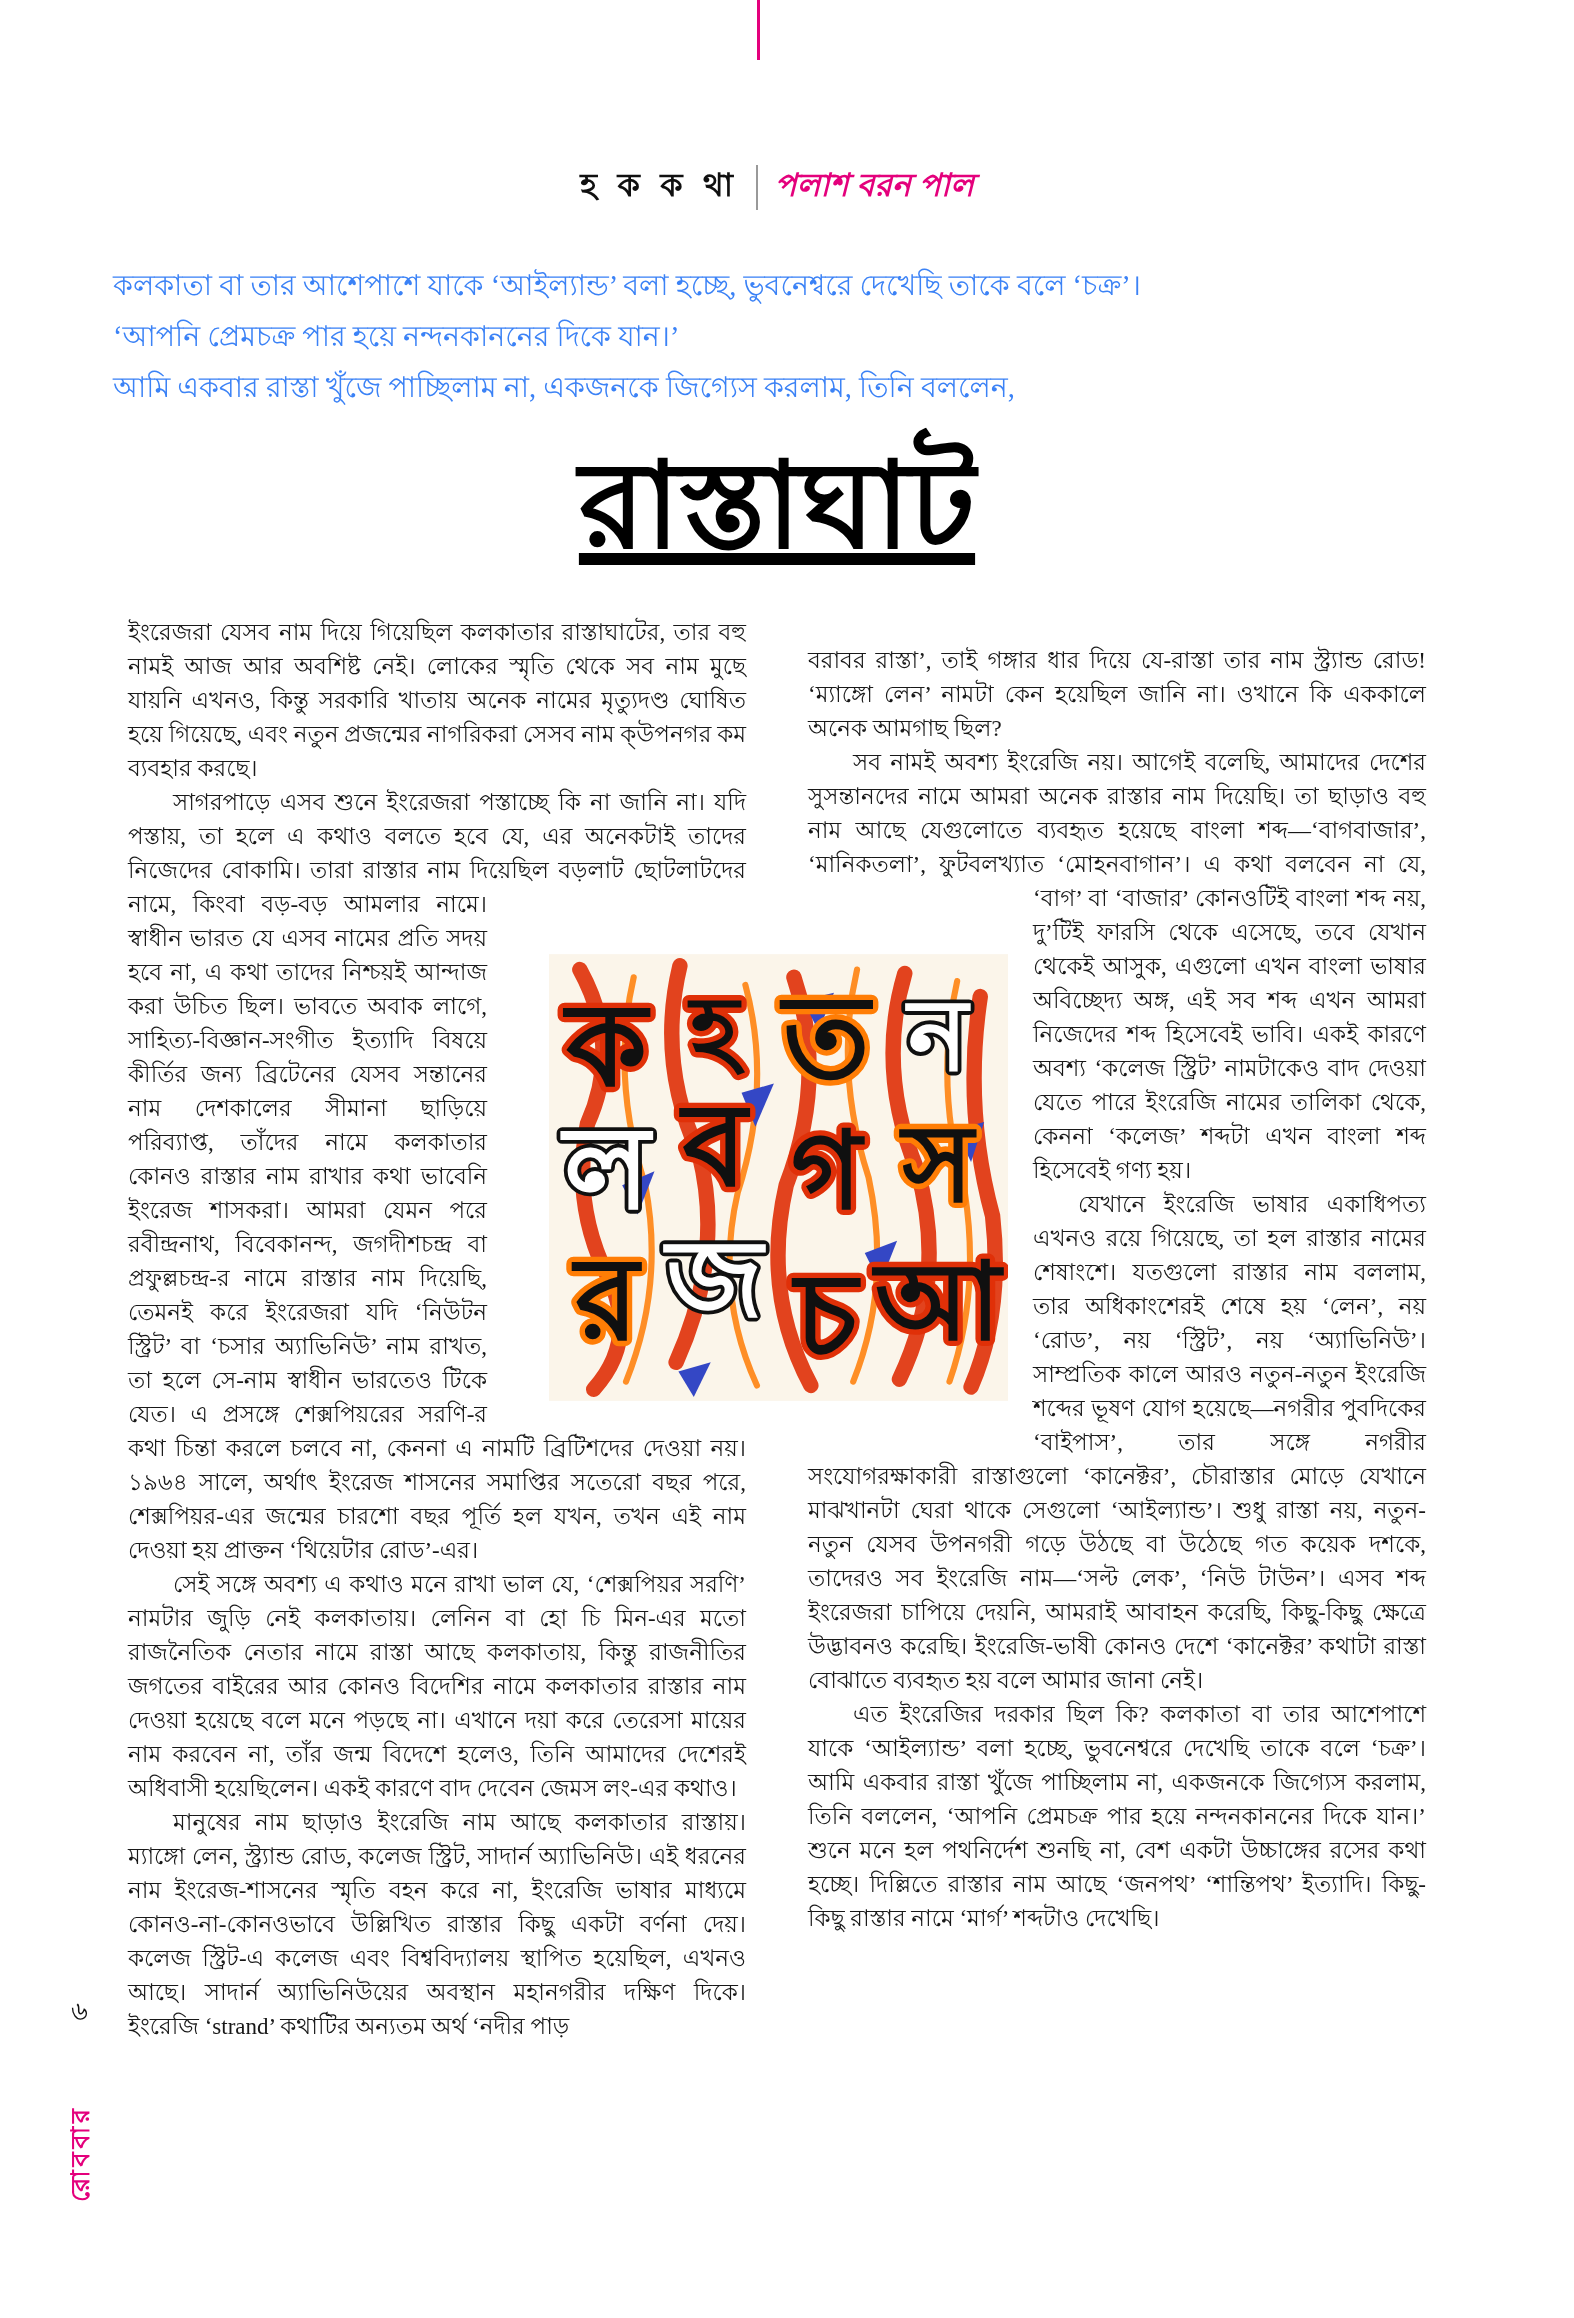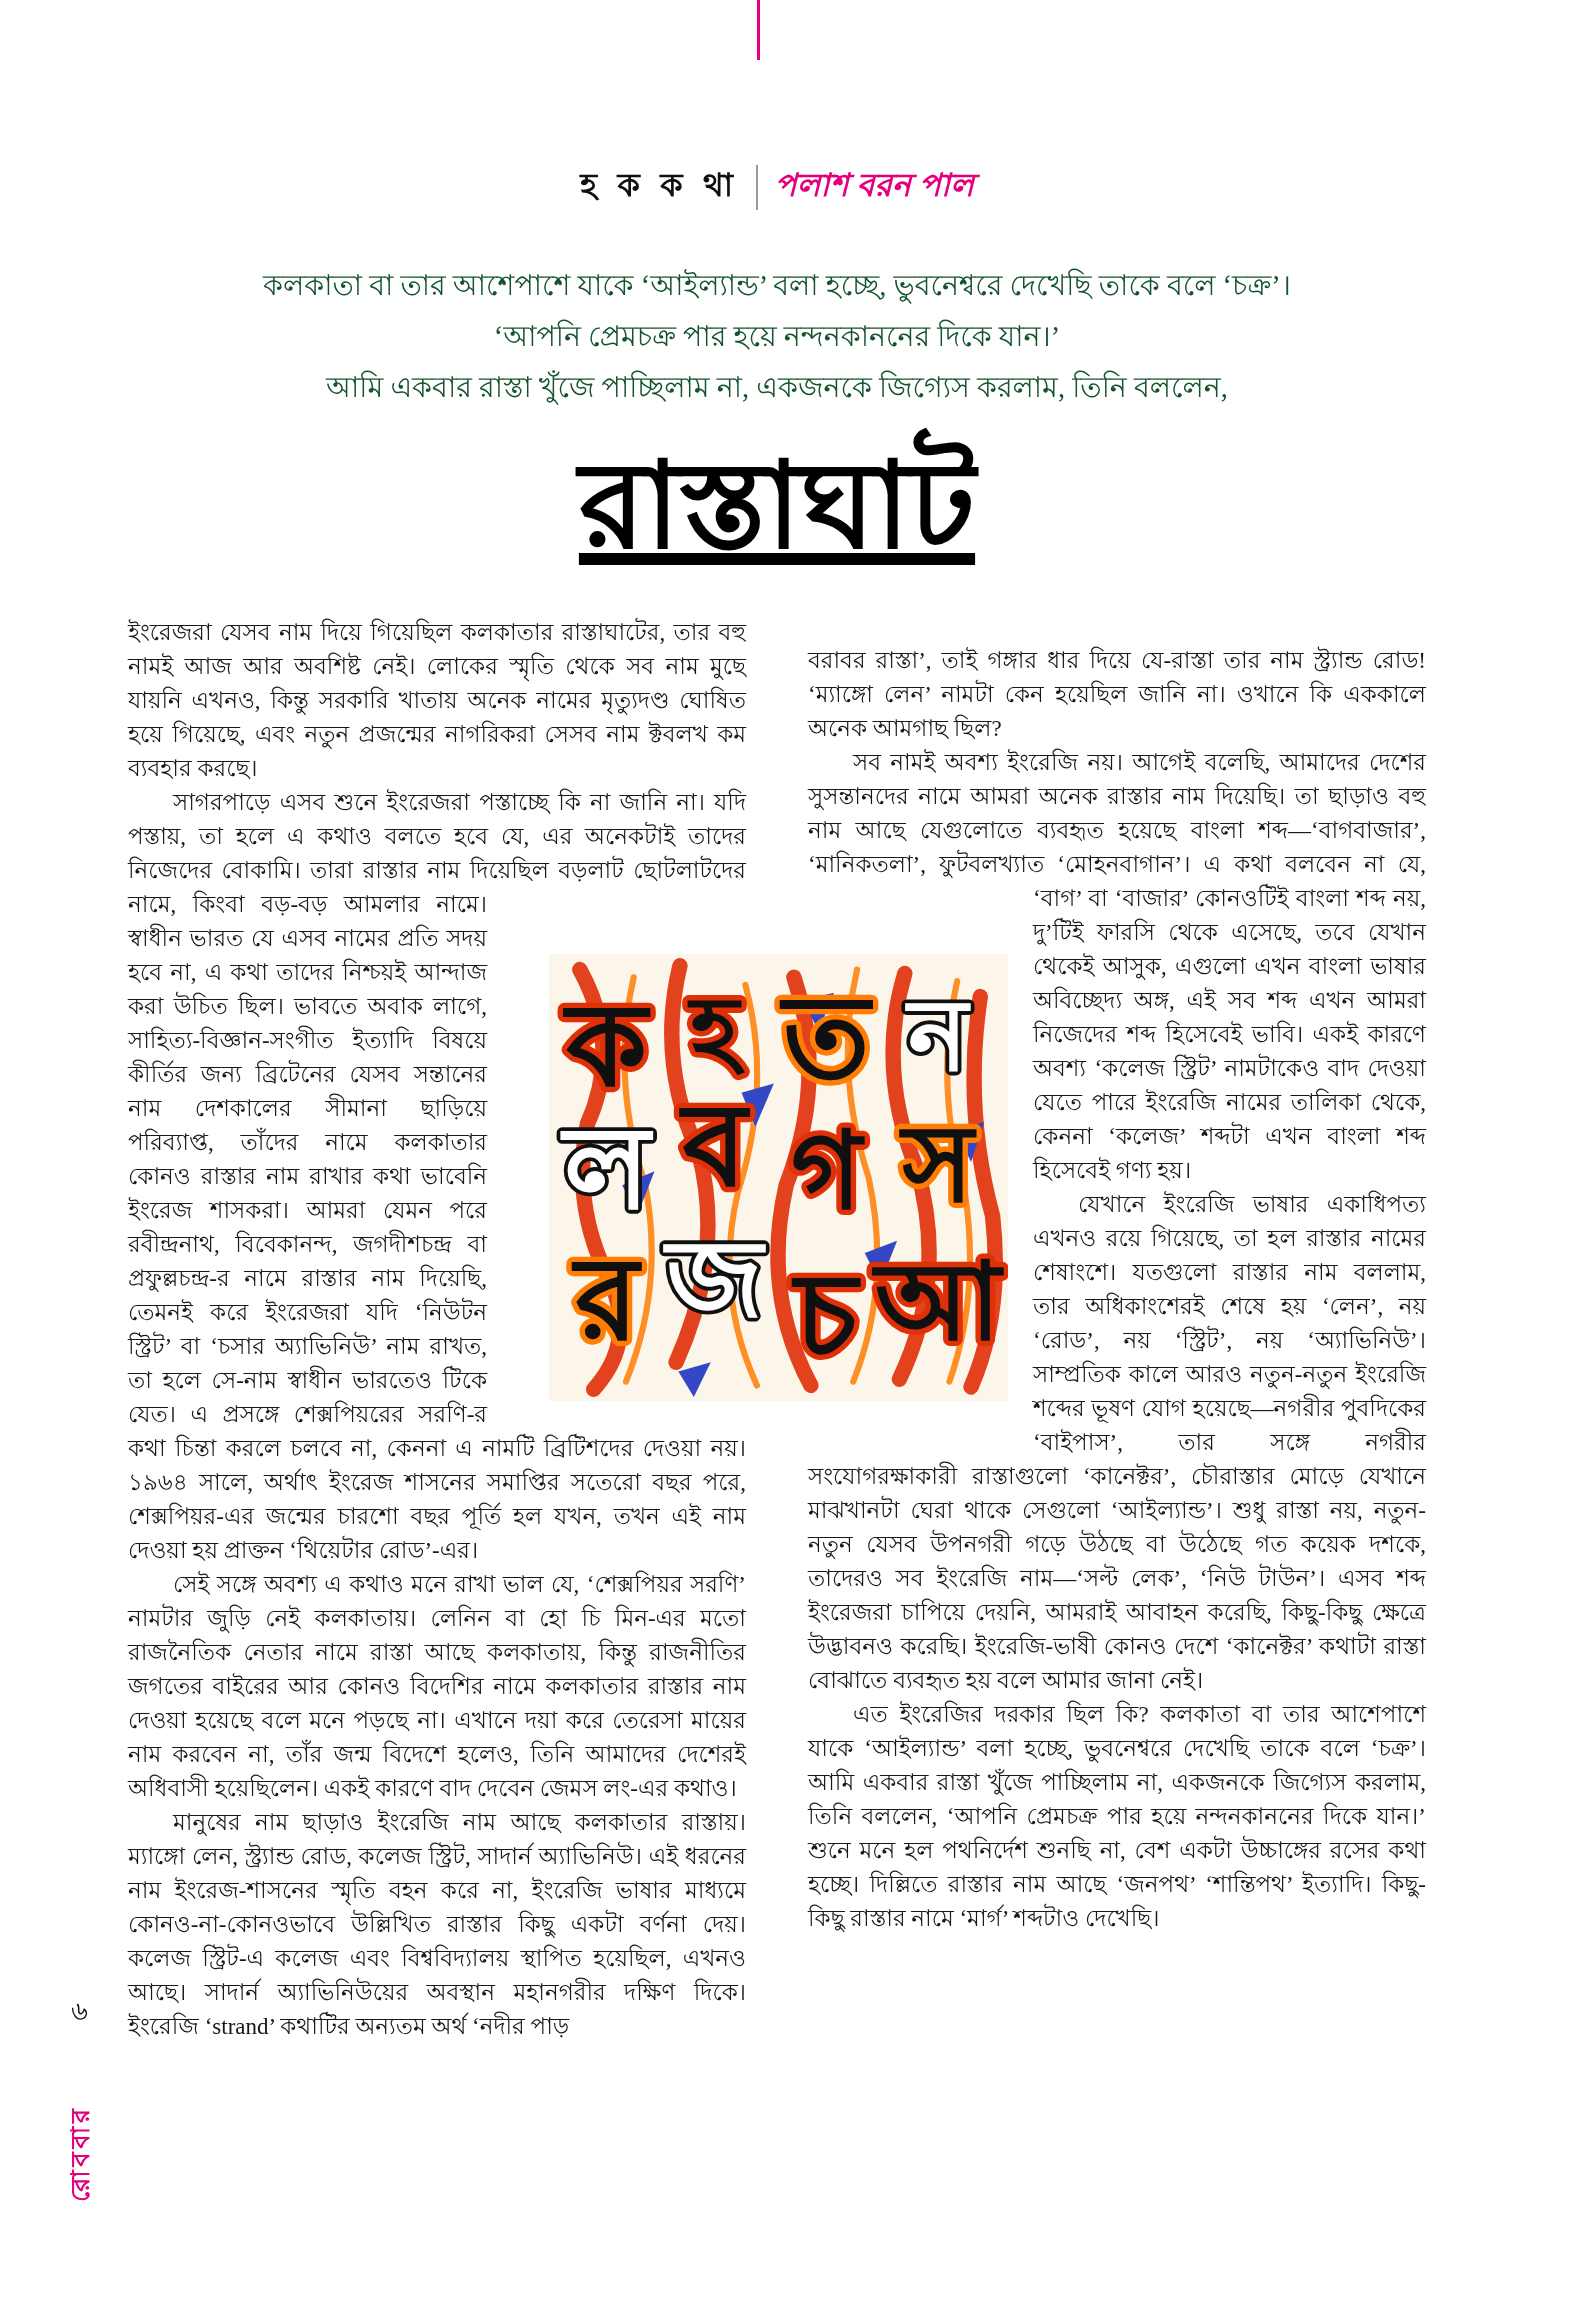--- a/index.html
+++ b/index.html
@@ -11,22 +11,22 @@
     color:var(--ink,#1c1c1c);
   }
   .top-rule { position:absolute; left:757px; top:0; width:3.1px; height:60px; background:var(--accent,#e4007c); }
 
   .masthead { position:absolute; left:128px; top:160px; width:1298px;
     display:flex; align-items:center; justify-content:center; gap:17px; }
   .column-title { font-size:32px; font-weight:bold; letter-spacing:6.2px; color:#101010; }
   .masthead-divider { width:1.5px; height:45px; background:#999; }
   .author { font-size:32px; font-weight:bold; color:var(--accent,#e4007c);font-style:italic; }
 
-  .lede { position:absolute; left:113px; top:260px; width:1328px; text-align:center;
-    font-size:28.5px; line-height:51px; color:#14532d; }
+  .lede { position:absolute; left:113px; top:260px; width:1328px; 
+    font-size:28.5px; line-height:51px; color:#3b82f6; }
 
   .article-title { position:absolute; left:128px; top:438px; width:1298px; text-align:center;
     font-size:120px; line-height:1.15; font-weight:bold; color:#000;text-decoration:underline; }
 
   .col { position:absolute; top:616px; width:618px; font-size:23px; line-height:34px;
     text-align:justify; color:#181818; }
   .col-left  { left:128px; }
   .col-right { left:808px;margin-top:28px; }
   .col p { text-indent:45px; }
   .col p.flush { text-indent:0; }
@@ -60,21 +60,21 @@
 
   <div class="lede">
     <div>কলকাতা বা তার আশেপাশে যাকে ‘আইল্যান্ড’ বলা হচ্ছে, ভুবনেশ্বরে দেখেছি তাকে বলে ‘চক্র’।</div>
     <div>‘আপনি প্রেমচক্র পার হয়ে নন্দনকাননের দিকে যান।’</div>
     <div>আমি একবার রাস্তা খুঁজে পাচ্ছিলাম না, একজনকে জিগ্যেস করলাম, তিনি বললেন,</div>
   </div>
 
   <h1 class="article-title">রাস্তাঘাট</h1>
 
   <div class="col col-left">
-    <p class="flush">ইংরেজরা যেসব নাম দিয়ে গিয়েছিল কলকাতার রাস্তাঘাটের, তার বহু নামই আজ আর অবশিষ্ট নেই। লোকের স্মৃতি থেকে সব নাম মুছে যায়নি এখনও, কিন্তু সরকারি খাতায় অনেক নামের মৃত্যুদণ্ড ঘোষিত হয়ে গিয়েছে, এবং নতুন প্রজন্মের নাগরিকরা সেসব নাম ক্টবলখ কম ব্যবহার করছে।</p>
+    <p class="flush">ইংরেজরা যেসব নাম দিয়ে গিয়েছিল কলকাতার রাস্তাঘাটের, তার বহু নামই আজ আর অবশিষ্ট নেই। লোকের স্মৃতি থেকে সব নাম মুছে যায়নি এখনও, কিন্তু সরকারি খাতায় অনেক নামের মৃত্যুদণ্ড ঘোষিত হয়ে গিয়েছে, এবং নতুন প্রজন্মের নাগরিকরা সেসব নাম ক্উপনগর কম ব্যবহার করছে।</p>
     <p>
       <span>সাগরপাড়ে এসব শুনে ইংরেজরা পস্তাচ্ছে কি না জানি না। যদি পস্তায়, তা হলে এ কথাও বলতে হবে যে, এর অনেকটাই তাদের নিজেদের বোকামি। তারা রাস্তার নাম দিয়েছিল বড়লাট </span><span class="spacer-right"></span><span>ছোটলাটদের নামে, কিংবা বড়-বড় আমলার নামে। স্বাধীন ভারত যে এসব নামের প্রতি সদয় হবে না, এ কথা তাদের নিশ্চয়ই আন্দাজ করা উচিত ছিল। ভাবতে অবাক লাগে, সাহিত্য-বিজ্ঞান-সংগীত ইত্যাদি বিষয়ে কীর্তির জন্য ব্রিটেনের যেসব সন্তানের নাম দেশকালের সীমানা ছাড়িয়ে পরিব্যাপ্ত, তাঁদের নামে কলকাতার কোনও রাস্তার নাম রাখার কথা ভাবেনি ইংরেজ শাসকরা। আমরা যেমন পরে রবীন্দ্রনাথ, বিবেকানন্দ, জগদীশচন্দ্র বা প্রফুল্লচন্দ্র-র নামে রাস্তার নাম দিয়েছি, তেমনই করে ইংরেজরা যদি ‘নিউটন স্ট্রিট’ বা ‘চসার অ্যাভিনিউ’ নাম রাখত, তা হলে সে-নাম স্বাধীন ভারতেও টিকে যেত। এ প্রসঙ্গে শেক্সপিয়রের সরণি-র কথা চিন্তা করলে চলবে না, কেননা এ নামটি ব্রিটিশদের দেওয়া নয়। ১৯৬৪ সালে, অর্থাৎ ইংরেজ শাসনের সমাপ্তির সতেরো বছর পরে, শেক্সপিয়র-এর জন্মের চারশো বছর পূর্তি হল যখন, তখন এই নাম দেওয়া হয় প্রাক্তন ‘থিয়েটার রোড’-এর।</span>
     </p>
     <p>সেই সঙ্গে অবশ্য এ কথাও মনে রাখা ভাল যে, ‘শেক্সপিয়র সরণি’ নামটার জুড়ি নেই কলকাতায়। লেনিন বা হো চি মিন-এর মতো রাজনৈতিক নেতার নামে রাস্তা আছে কলকাতায়, কিন্তু রাজনীতির জগতের বাইরের আর কোনও বিদেশির নামে কলকাতার রাস্তার নাম দেওয়া হয়েছে বলে মনে পড়ছে না। এখানে দয়া করে তেরেসা মায়ের নাম করবেন না, তাঁর জন্ম বিদেশে হলেও, তিনি আমাদের দেশেরই অধিবাসী হয়েছিলেন। একই কারণে বাদ দেবেন জেমস লং-এর কথাও।</p>
     <p>মানুষের নাম ছাড়াও ইংরেজি নাম আছে কলকাতার রাস্তায়। ম্যাঙ্গো লেন, স্ট্র্যান্ড রোড, কলেজ স্ট্রিট, সাদার্ন অ্যাভিনিউ। এই ধরনের নাম ইংরেজ-শাসনের স্মৃতি বহন করে না, ইংরেজি ভাষার মাধ্যমে কোনও-না-কোনওভাবে উল্লিখিত রাস্তার কিছু একটা বর্ণনা দেয়। কলেজ স্ট্রিট-এ কলেজ এবং বিশ্ববিদ্যালয় স্থাপিত হয়েছিল, এখনও আছে। সাদার্ন অ্যাভিনিউয়ের অবস্থান মহানগরীর দক্ষিণ দিকে। ইংরেজি ‘strand’ কথাটির অন্যতম অর্থ ‘নদীর পাড়</p>
   </div>
 
   <div class="col col-right">
     <p class="flush">বরাবর রাস্তা’, তাই গঙ্গার ধার দিয়ে যে-রাস্তা তার নাম স্ট্র্যান্ড রোড! ‘ম্যাঙ্গো লেন’ নামটা কেন হয়েছিল জানি না। ওখানে কি এককালে অনেক আমগাছ ছিল?</p>
     <p>

